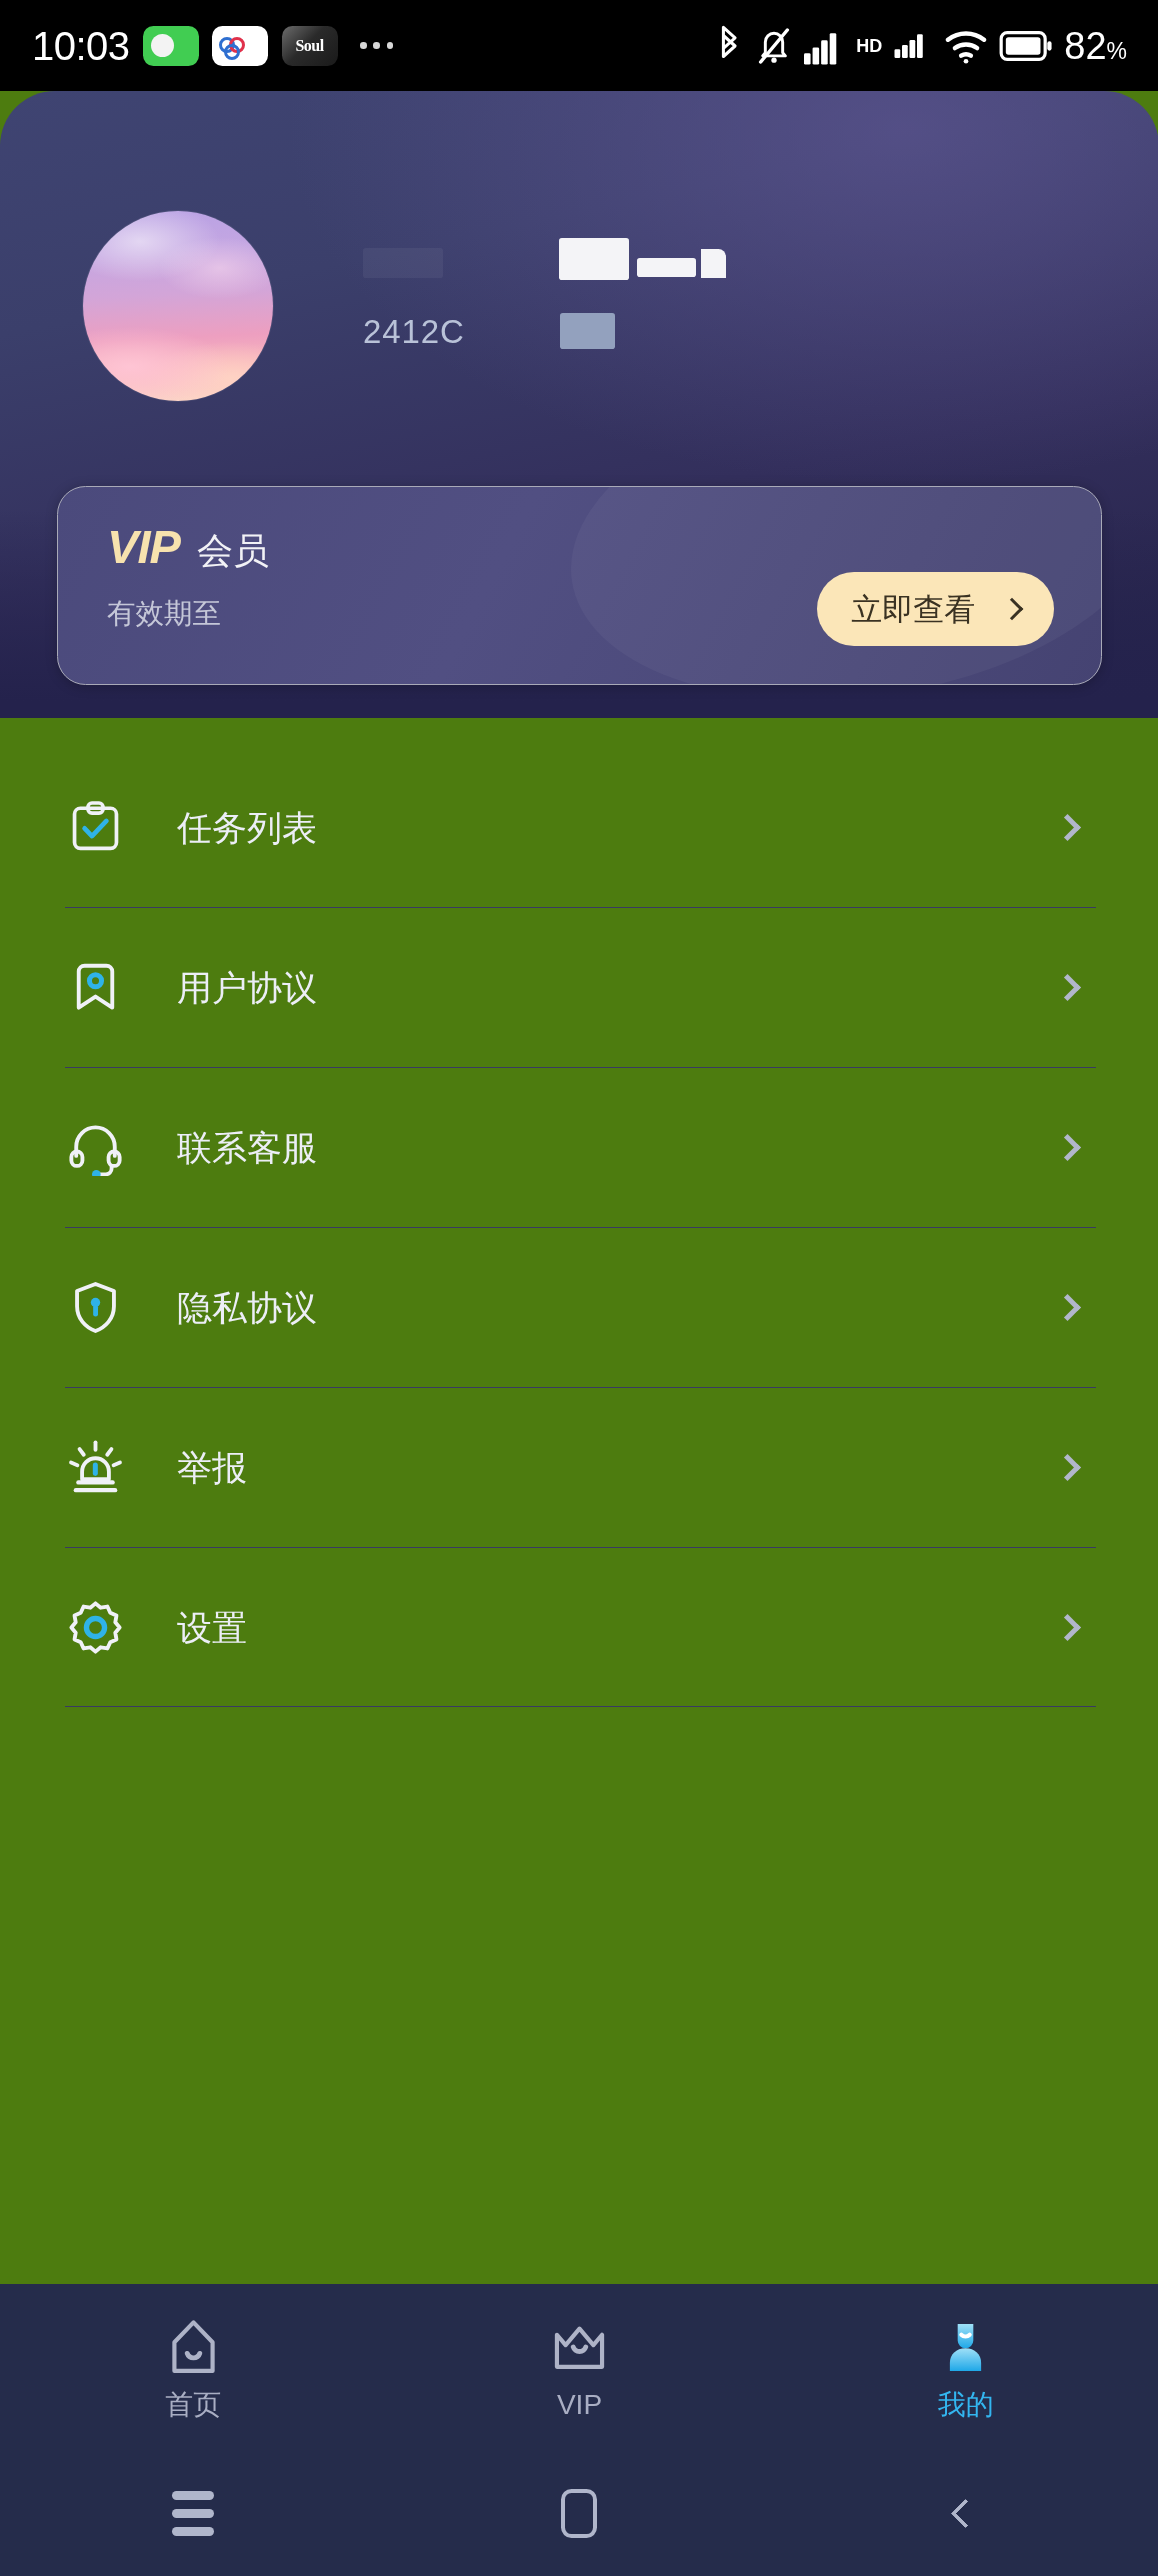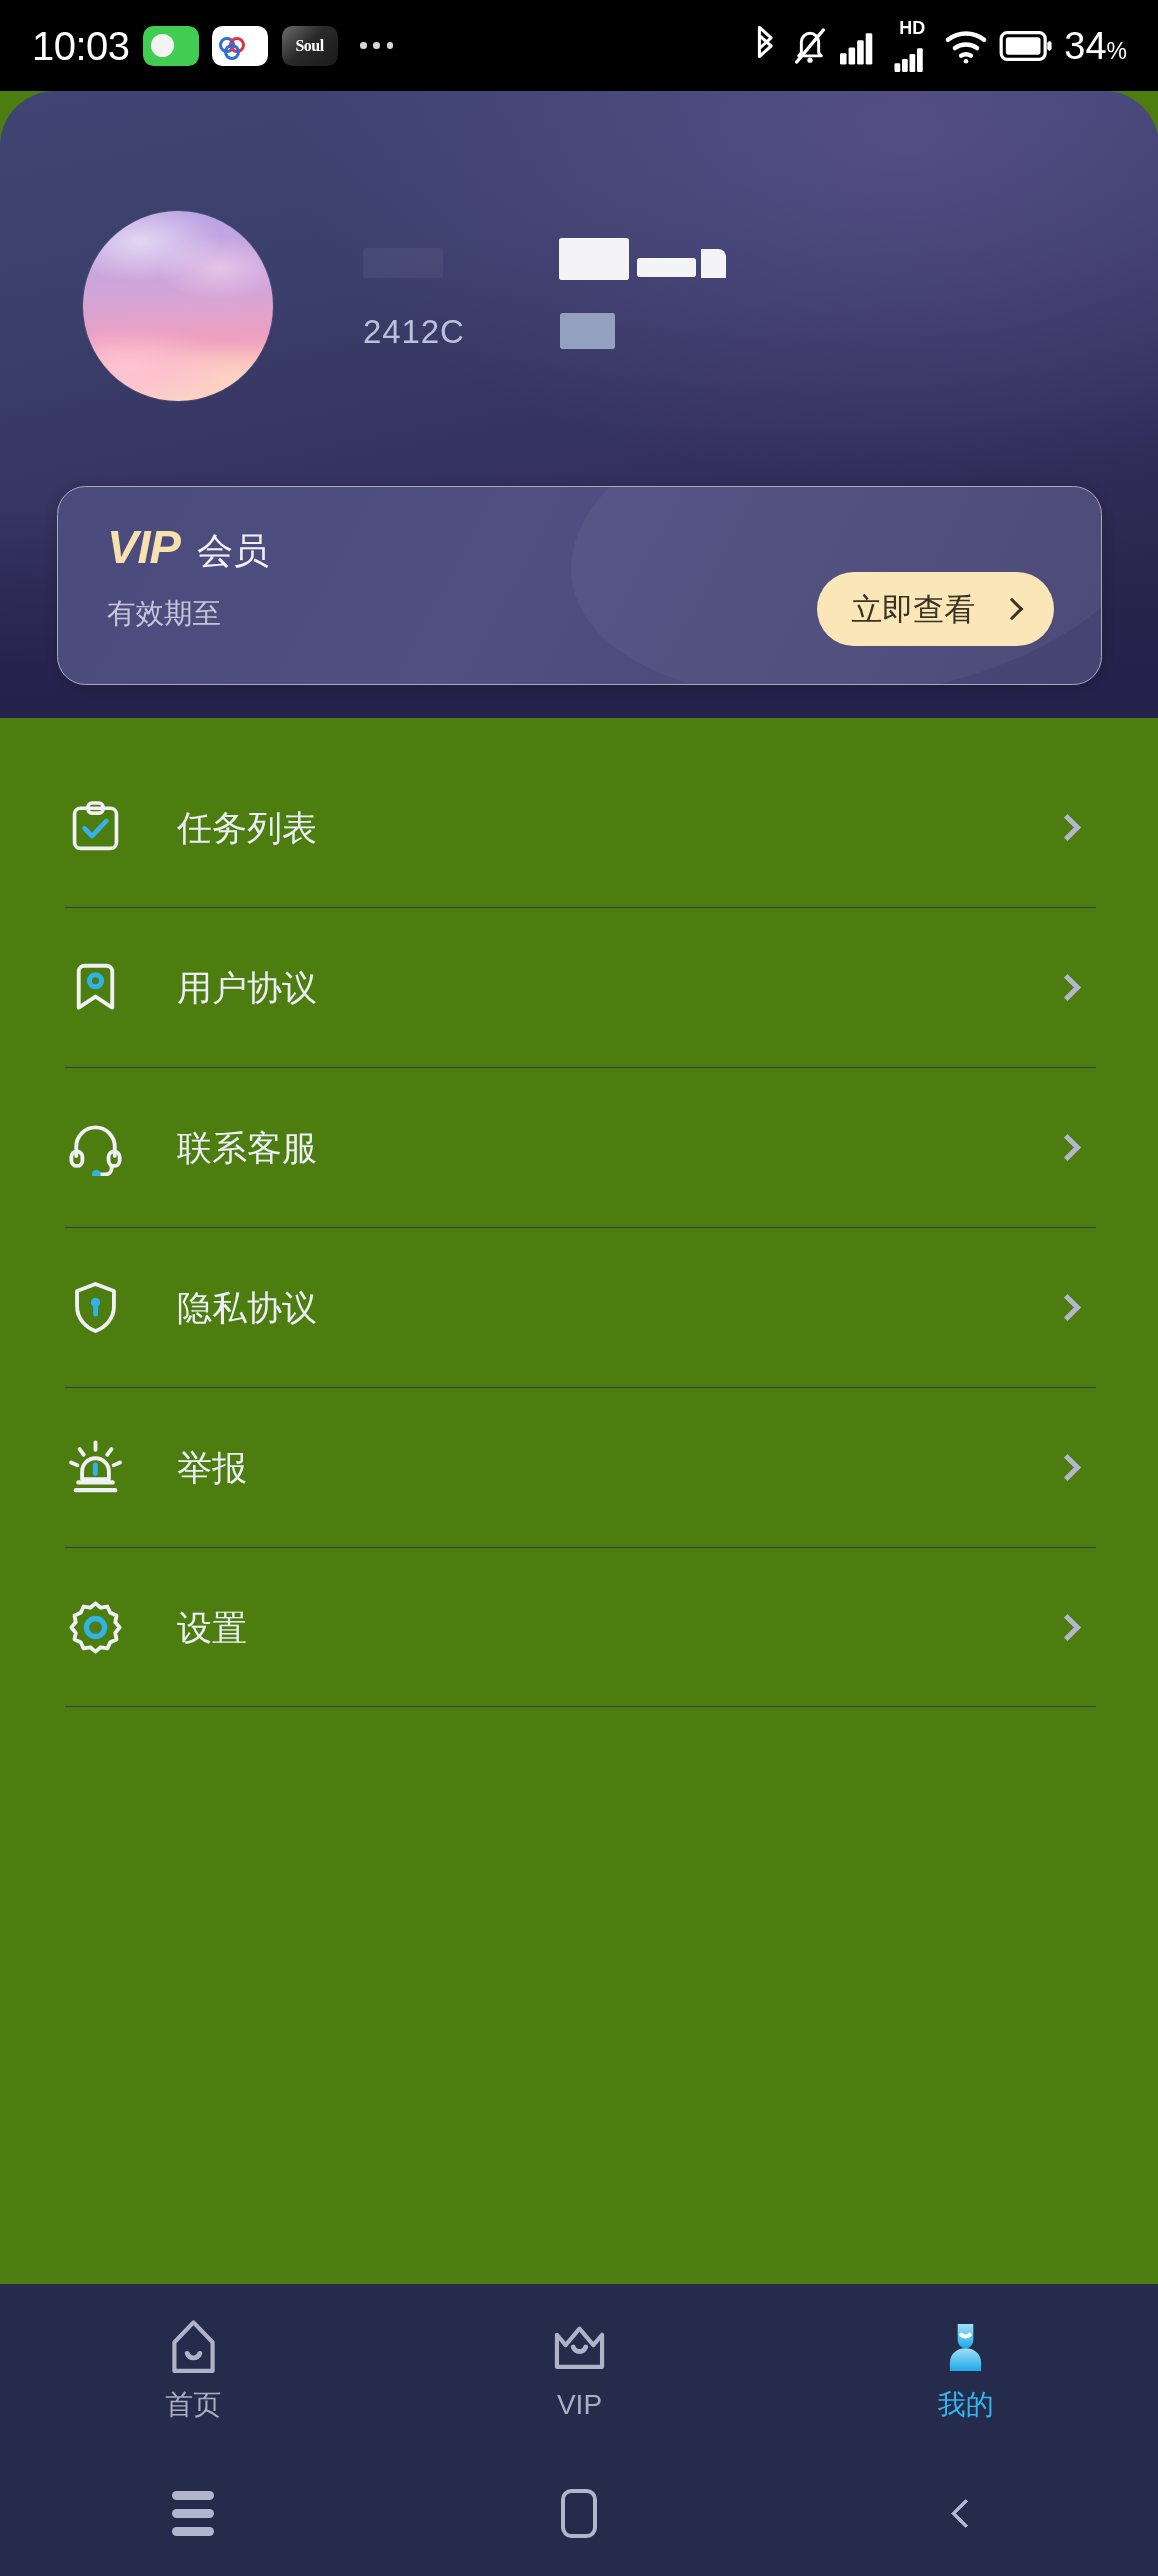--- a/index.html
+++ b/index.html
@@ -286,21 +286,21 @@
 
       <span>
         <svg width="40" height="38" viewBox="0 0 28 26">
           <rect x="0" y="18" width="4.6" height="8" fill="#fff" rx="1"></rect>
           <rect x="6" y="14" width="4.6" height="12" fill="#fff" rx="1"></rect>
           <rect x="12" y="9" width="4.6" height="17" fill="#fff" rx="1"></rect>
           <rect x="18" y="4" width="4.6" height="22" fill="#fff" rx="1"></rect>
         </svg>
       </span>
 
-      <span style="display:flex;flex-direction:column;align-items:center;gap:10px;">
+      <span style="display:flex;flex-direction:row;align-items:center;gap:10px;">
         <span style="color:#fff;font-size:18px;font-weight:700;line-height:1;">HD</span>
         <span>
           <svg width="40" height="25" viewBox="0 0 28 20">
             <rect x="0" y="13" width="4.6" height="7" fill="#fff" rx="1"></rect>
             <rect x="6" y="9.5" width="4.6" height="10.5" fill="#fff" rx="1"></rect>
             <rect x="12" y="5.5" width="4.6" height="14.5" fill="#fff" rx="1"></rect>
             <rect x="18" y="1" width="4.6" height="19" fill="#fff" rx="1"></rect>
           </svg>
         </span>
       </span>
@@ -314,21 +314,21 @@
         </svg>
       </span>
 
       <span>
         <svg width="55" height="32" viewBox="0 0 40 24">
           <rect x="1" y="2" width="33" height="20" rx="4.5" fill="none" stroke="#fff" stroke-width="2.4"></rect>
           <rect x="4.5" y="5.5" width="26" height="13" rx="2" fill="#fff"></rect>
           <rect x="35.6" y="8.5" width="3.2" height="7" rx="1.6" fill="#fff"></rect>
         </svg>
       </span>
-      <span class="sb-batt-pct"><span>34</span><sub>%</sub></span>
+      <span class="sb-batt-pct"><span>82</span><sub>%</sub></span>
     </div>
   </div>
 
   <div class="header">
     <div class="profile">
       <div class="avatar"></div>
       <div class="profile-text">
         <div class="pt-row1">
           <span class="redact dark r-name"></span>
           <span class="redact light r-tag1"></span>

